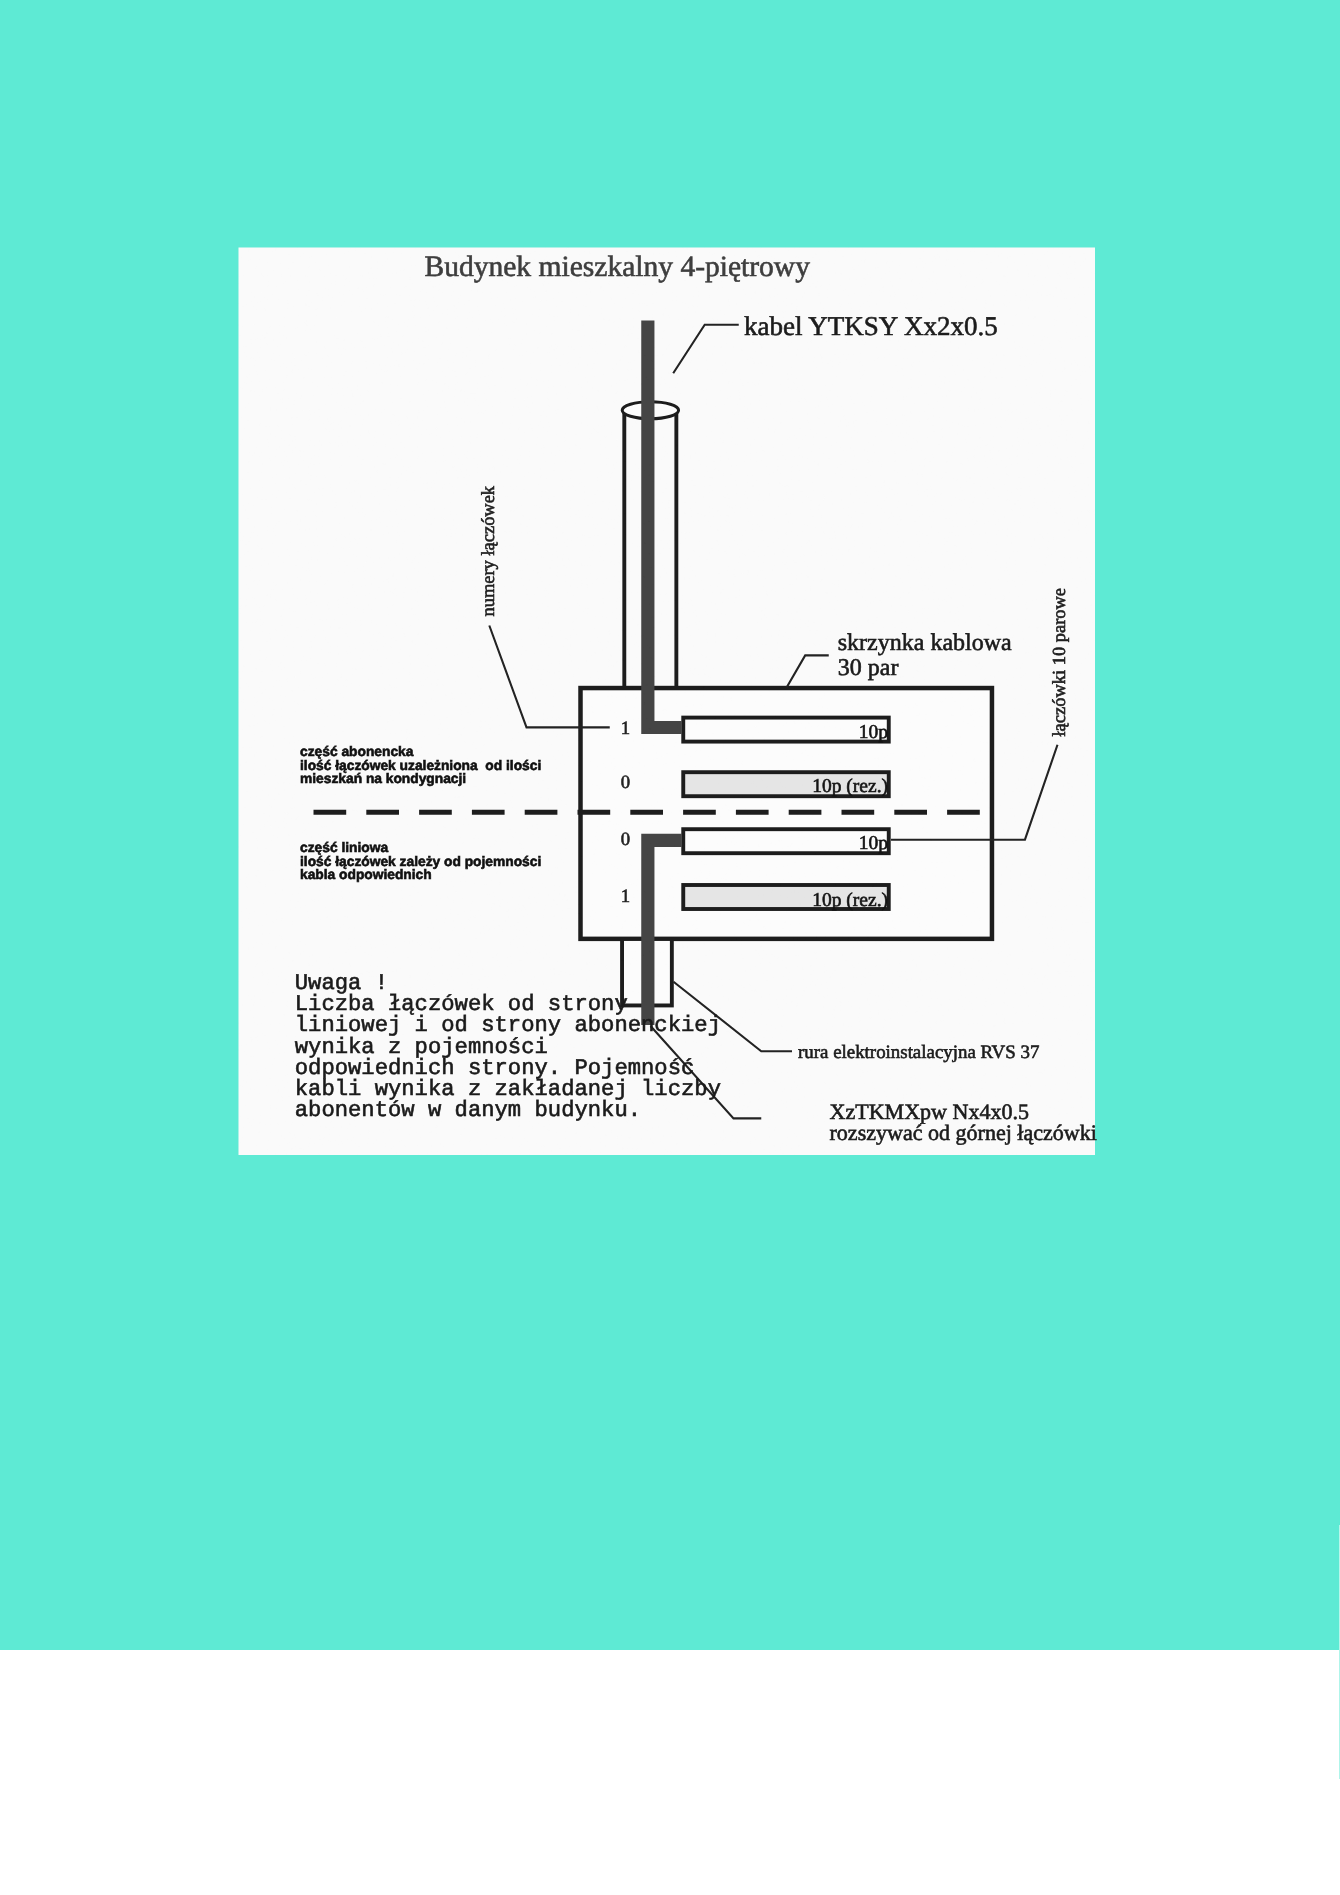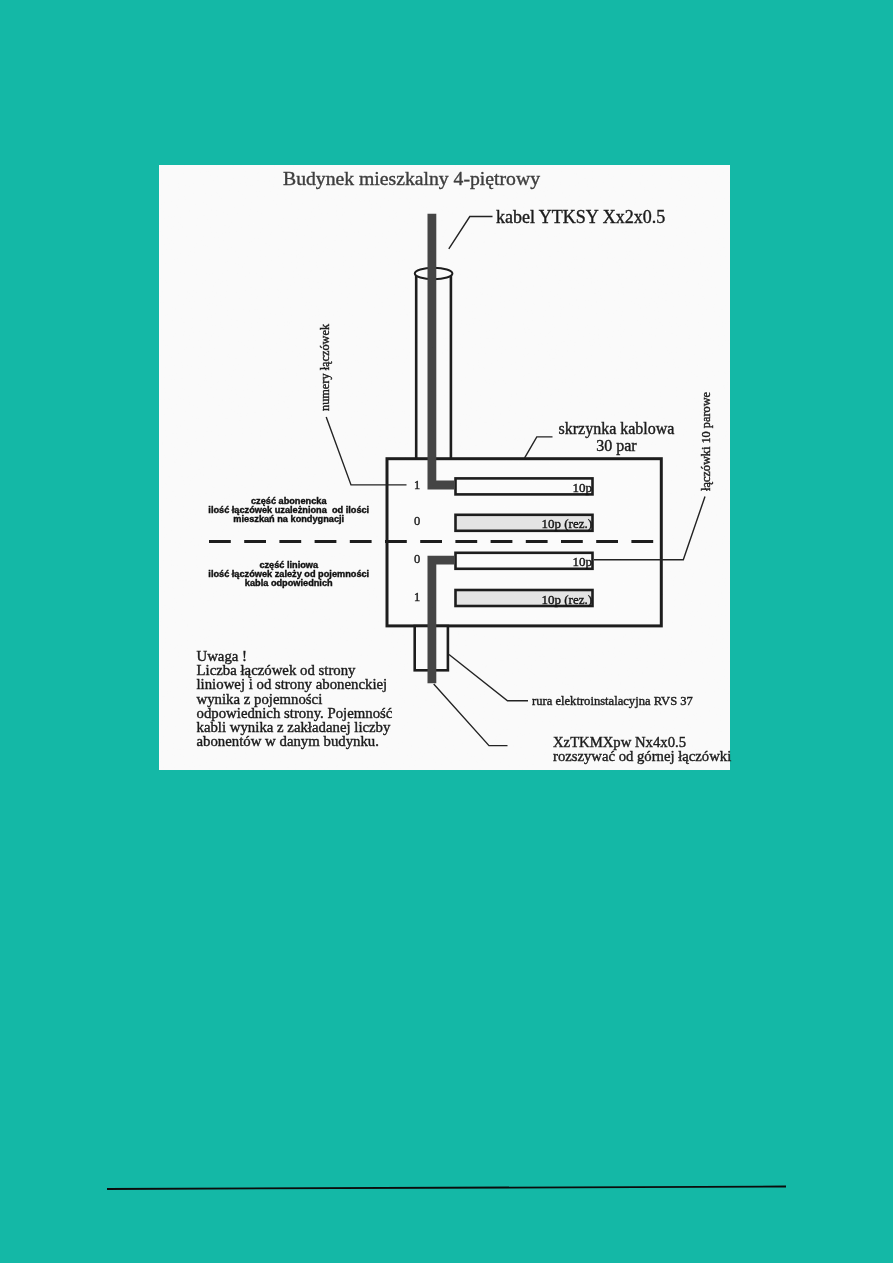--- a/index.html
+++ b/index.html
@@ -1,19 +1,19 @@
 <!DOCTYPE html>
 <html><head>
 <meta charset="utf-8">
 <style>
   html,body{margin:0;padding:0;background:#ffffff;}
   .page{
     position:relative;
-    width:893px;height:1263px;
-    background:#14b8a6;
+    width:893px;height:1100px;
+    background:#5eead4;
     overflow:hidden;
     font-family:"Liberation Serif", serif;
     color:#1c1c1c;
   }
   .scan-block{
     position:absolute;left:159px;top:165px;width:571px;height:605px;
     background:#fdfdfd;
   }
   .fuzz{filter:blur(0.35px);}
   .page{-webkit-text-stroke:0.4px currentColor;}
@@ -23,31 +23,31 @@
   }
   .serif-label{font-size:18px;color:#1c1c1c;white-space:nowrap;}
   .skrzynka{font-size:16px;line-height:17.5px;color:#1c1c1c;white-space:nowrap;}
   .vlabel{
     white-space:nowrap;font-size:12.3px;color:#202020;
     transform:rotate(-90deg);transform-origin:0 0;
   }
   .small-sans{
     font-family:"Liberation Sans", sans-serif;
     font-size:9.2px;font-weight:bold;line-height:9.25px;color:#111;
-    text-align:center;white-space:nowrap;
+    text-align:left;white-space:nowrap;
   }
   .small-sans div{white-space:pre;}
   .digit{
     font-size:12.5px;color:#222;text-align:center;width:12px;
   }
   .barlabel{
     font-size:13px;color:#141414;text-align:right;white-space:nowrap;
   }
   .note{
-    font-size:14.8px;line-height:14.2px;color:#1b1b1b;white-space:nowrap;
+    font-size:14.8px;line-height:14.2px;color:#1b1b1b;white-space:nowrap;font-family:Liberation Mono, monospace;
   }
   .rura-label{font-size:12.6px;color:#1c1c1c;white-space:nowrap;text-align:center;}
   .xz-label{font-size:14.7px;line-height:14.1px;color:#1c1c1c;white-space:nowrap;}
   svg{position:absolute;left:0;top:0;}
 </style>
 </head>
 <body>
 
 <div class="page">
   <div class="scan-block"></div>
@@ -96,21 +96,21 @@
 
     <line x1="107" y1="1189" x2="786" y2="1186.5" stroke="#0c0c0c" stroke-width="1.8"></line>
   </svg>
 
   <div class="abs title" style="left:283px;top:167.4px;">Budynek mieszkalny 4-piętrowy</div>
 
   <div class="abs serif-label" style="left:496px;top:207px;">kabel YTKSY Xx2x0.5</div>
 
   <div class="abs vlabel" style="left:318px;top:410.5px;">numery łączówek</div>
 
-  <div class="abs skrzynka" style="left:558.5px;top:419.5px;text-align:center;">
+  <div class="abs skrzynka" style="left:558.5px;top:419.5px;">
     <div>skrzynka kablowa</div>
     <div>30 par</div>
   </div>
 
   <div class="abs vlabel" style="left:698.5px;top:490.5px;">łączówki 10 parowe</div>
 
   <div class="abs small-sans" style="left:200px;top:496.5px;width:177.5px;">
     <div>część abonencka</div>
     <div>ilość łączówek uzależniona  od ilości</div>
     <div>mieszkań na kondygnacji</div>

